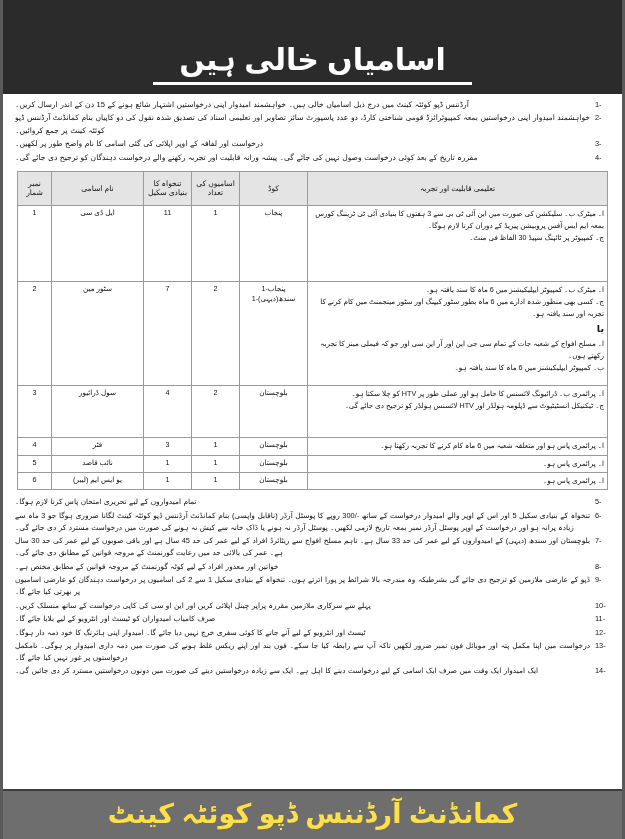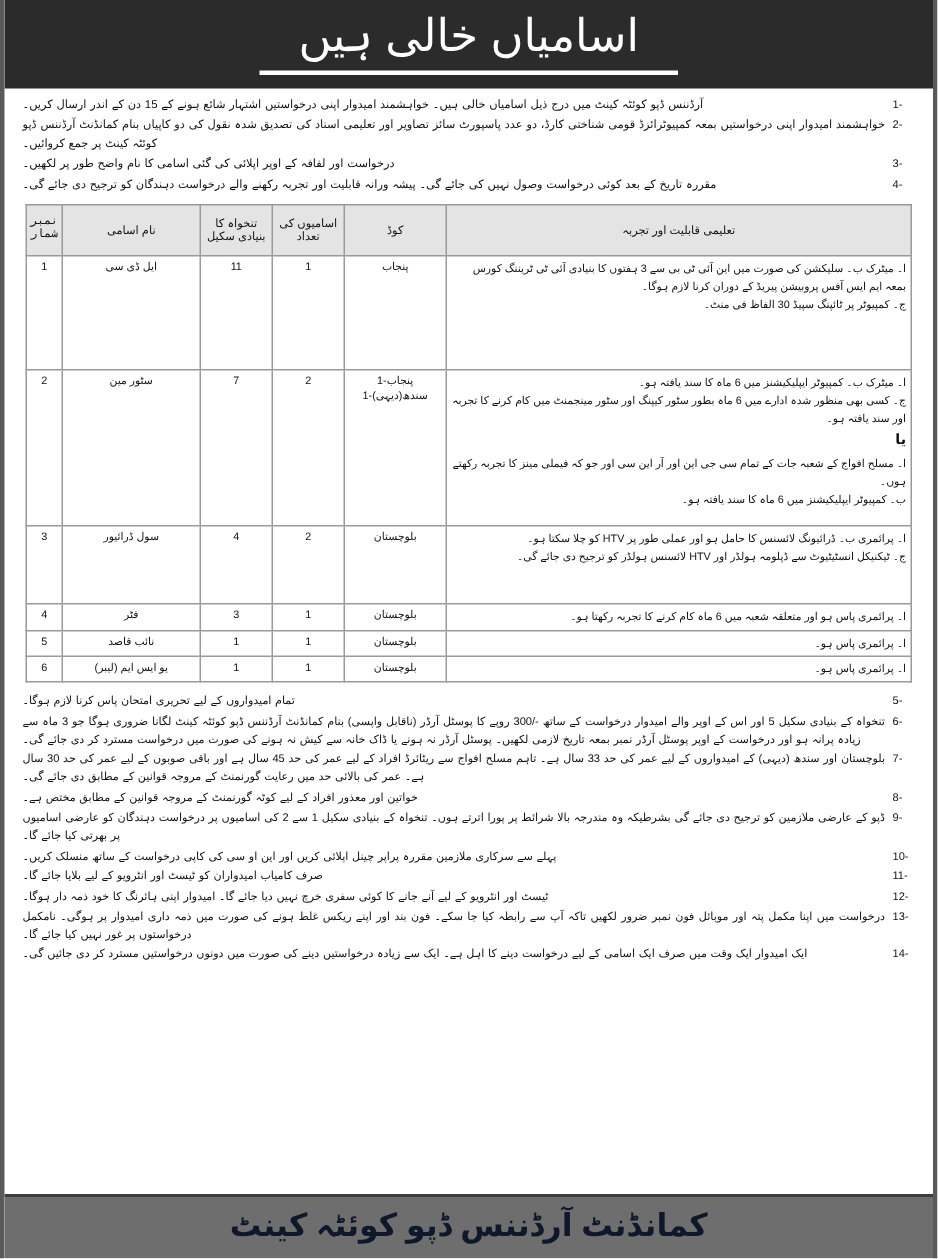--- a/index.html
+++ b/index.html
@@ -27,27 +27,28 @@
   
   .header-band {
     background: #2b2b2b;
     padding: 6px 0 9px 0;
     text-align: center;
     flex: 0 0 auto;
   }
   .header-title {
     color: #ffffff;
     font-size: 30px;
-    font-weight: normal;
+    font-weight: bold;
     letter-spacing: 1px;
     line-height: 1.25;
     direction: rtl;
     display: inline-block;
     border-bottom: 3px solid #ffffff;
     padding: 0 26px 3px 26px;
+    margin-top: 35px;
   }
 
   
   .notes {
     padding: 5px 12px 3px 12px;
     direction: rtl;
   }
   .note-row {
     display: flex;
     flex-direction: row;
@@ -98,21 +99,21 @@
   table.vac thead th {
     background: #e4e4e4;
     text-align: center;
     vertical-align: middle;
     font-weight: normal;
     font-size: 7.6px;
     line-height: 1.3;
     height: 34px;
     padding: 3px 2px;
   }
-  .col-sr    { width: 24px;  text-align: center; font-family: Liberation Mono, monospace; }
+  .col-sr    { width: 34px;  text-align: center; }
   .col-name  { width: 92px;  text-align: center; }
   .col-scale { width: 48px;  text-align: center; }
   .col-count { width: 48px;  text-align: center; }
   .col-code  { width: 68px;  text-align: center; }
   .col-qual  { width: auto;  text-align: right; }
 
   td.c-sr, td.c-name, td.c-scale, td.c-count, td.c-code {
     text-align: center;
     vertical-align: top;
     padding-top: 4px;
@@ -142,22 +143,22 @@
   
   .footer-spacer { flex: 1 1 auto; }
   .footer-band {
     background: #6e6e6e;
     border-top: 2px solid #3d3d3d;
     text-align: center;
     padding: 7px 0 9px 0;
     flex: 0 0 auto;
   }
   .footer-text {
-    color: #0f172a;
-    font-size: 21px;
+    color: #fde047;
+    font-size: 27px;
     font-weight: bold;
     letter-spacing: 1.5px;
     direction: rtl;
     line-height: 1.2;
   }
 </style>
 </head>
 <body>
 
 <div id="page">

